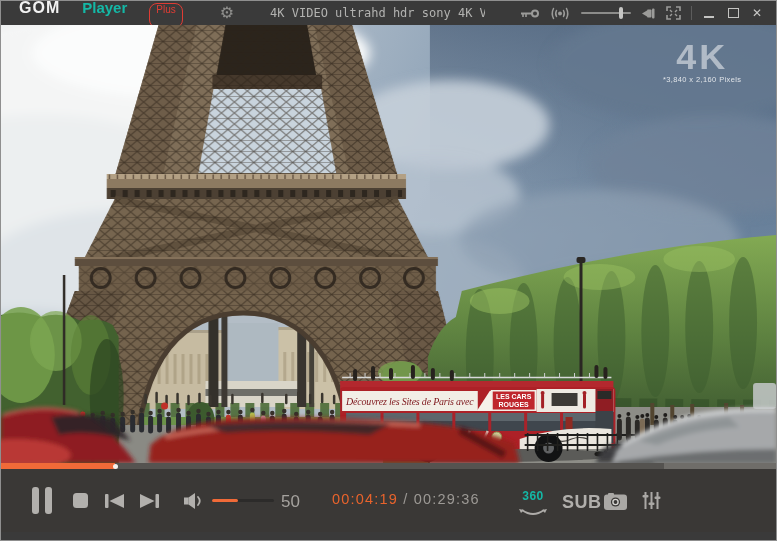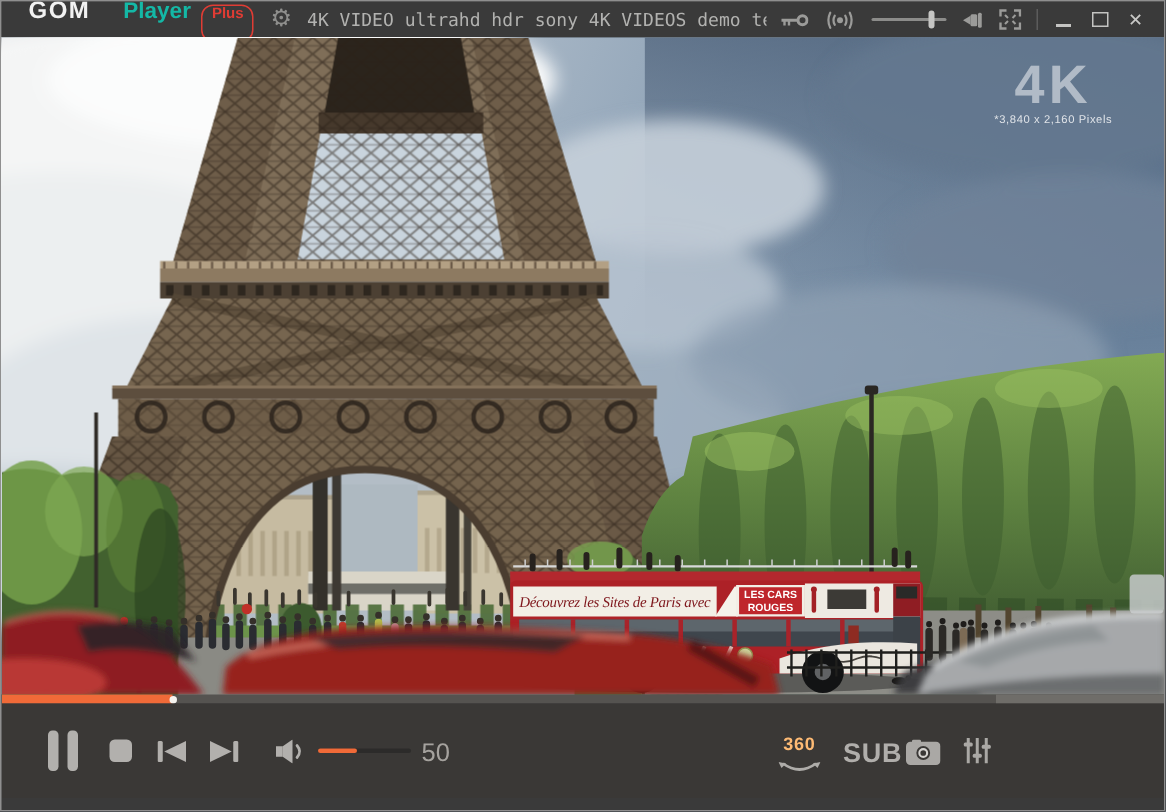--- a/index.html
+++ b/index.html
@@ -1,22 +1,22 @@
 <!DOCTYPE html>
 <html><head>
 <meta charset="utf-8">
 <style>
   html,body{margin:0;padding:0;background:#222;font-family:"Liberation Sans",sans-serif;}
   .window{position:relative;width:777px;height:541px;box-sizing:border-box;border:1px solid #8f8f8f;background:#3a3a3a;overflow:hidden;}
   
-  .titlebar{height:24px;background:#3a3a3a;display:flex;align-items:center;position:relative;}
+  .titlebar{height:24px;background:#3a3a3a;display:flex;align-items:center;position:relative;gap:26px;}
   .logo{display:flex;align-items:baseline;margin-left:18px;white-space:nowrap;}
   .logo-gom{font-size:16px;font-weight:800;letter-spacing:1px;color:#f2f2f2;}
   .logo-player{font-size:15px;font-weight:700;color:#14b8a6;margin-left:22px;}
-  .plus-badge{margin-left:7px;font-size:10px;font-weight:bold;color:#e03c34;border:1.5px solid #e03c34;border-radius:8px;padding:1px 6px 12px 6px;line-height:10px;}
+  .plus-badge{margin-left:22px;font-size:10px;font-weight:normal;color:#e03c34;border:1.5px solid #e03c34;border-radius:8px;padding:1px 6px 12px 6px;line-height:10px;}
   .gear{margin-left:11px;font-size:16px;color:#8f8f8d;line-height:16px;}
   .win-title{margin-left:10px;font-family:"DejaVu Sans Mono",monospace;font-size:12px;color:#b2b2b0;white-space:nowrap;overflow:hidden;flex:1 1 auto;min-width:0;}
   .tb-right{display:flex;align-items:center;gap:10px;margin-left:8px;margin-right:12px;flex:0 0 auto;}
   .tb-right svg{display:block;}
   .tb-slider{position:relative;width:50px;height:14px;}
   .tb-slider .trk{position:absolute;left:0;right:0;top:6px;height:2px;background:#8c8c8a;border-radius:1px;}
   .tb-slider .hnd{position:absolute;left:38px;top:1px;width:4px;height:12px;background:#c6c6c4;border-radius:2px;}
   .tb-divider{width:1px;height:14px;background:#5c5c5c;}
   .win-btn{color:#c8c8c6;font-size:12px;line-height:12px;display:flex;align-items:center;justify-content:center;width:14px;height:16px;}
   .min-glyph{width:10px;height:0;border-bottom:2px solid #c4c4c2;margin-top:7px;}
@@ -37,21 +37,21 @@
   .stopbtn{left:72px;top:24px;width:15px;height:15px;border-radius:3.5px;background:#b2b0ad;}
   .prevbtn{left:104px;top:25px;}
   .nextbtn{left:139px;top:25px;}
   .volbtn{left:183px;top:24px;}
   .volslider{left:211px;top:30px;width:62px;height:3px;background:#2c2b2a;border-radius:2px;}
   .volslider .vfill{position:absolute;left:0;top:0;bottom:0;background:#f06a38;border-radius:2px;}
   .vol-label{left:280px;top:23px;font-size:17px;color:#a5a29e;}
   .time{left:331px;top:22px;font-size:14.5px;letter-spacing:1.2px;white-space:nowrap;}
   .time .cur{color:#e8632c;}
   .time .sep,.time .tot{color:#9c9995;}
-  .btn360{left:517px;top:20px;width:30px;text-align:center;color:#fdba74;}
+  .btn360{left:517px;top:20px;width:30px;text-align:center;color:#14b8a6;}
   .btn360 .t{font-size:12px;font-weight:bold;letter-spacing:.5px;}
   .subbtn{left:561px;top:23px;font-size:18px;font-weight:bold;color:#b0aeab;letter-spacing:.5px;}
   .cambtn{left:603px;top:24px;}
   .eqbtn{left:641px;top:23px;}
 </style>
 </head>
 <body>
 
 <div class="window">
 
@@ -374,20 +374,25 @@
       <svg width="21" height="16" viewBox="0 0 21 16">
         <rect x="0" y="4.5" width="4.5" height="7" fill="#b2b0ad"></rect>
         <polygon points="4.5,4.5 11,0 11,16 4.5,11.5" fill="#b2b0ad"></polygon>
         <path d="M14,4 Q17.5,8 14,12" stroke="#b2b0ad" stroke-width="1.8" fill="none" stroke-linecap="round"></path>
       </svg>
     </div>
     <div class="ctl volslider">
       <div class="vfill" style="width: 42%;"></div>
     </div>
     <div class="ctl vol-label">50</div>
+    <div class="ctl time">
+      <span class="cur">00:04:19</span>
+      <span class="sep"> <span>/</span> </span>
+      <span class="tot">00:29:36</span>
+    </div>
     <div class="ctl btn360">
       <div class="t">360</div>
       <svg width="28" height="8" viewBox="0 0 28 8">
         <path d="M3,1 Q14,9 25,1" stroke="#aeaca9" stroke-width="1.8" fill="none"></path>
         <polygon points="0,0 5,1 2,4" fill="#aeaca9"></polygon>
         <polygon points="28,0 23,1 26,4" fill="#aeaca9"></polygon>
       </svg>
     </div>
     <div class="ctl subbtn">SUB</div>
     <div class="ctl cambtn">

